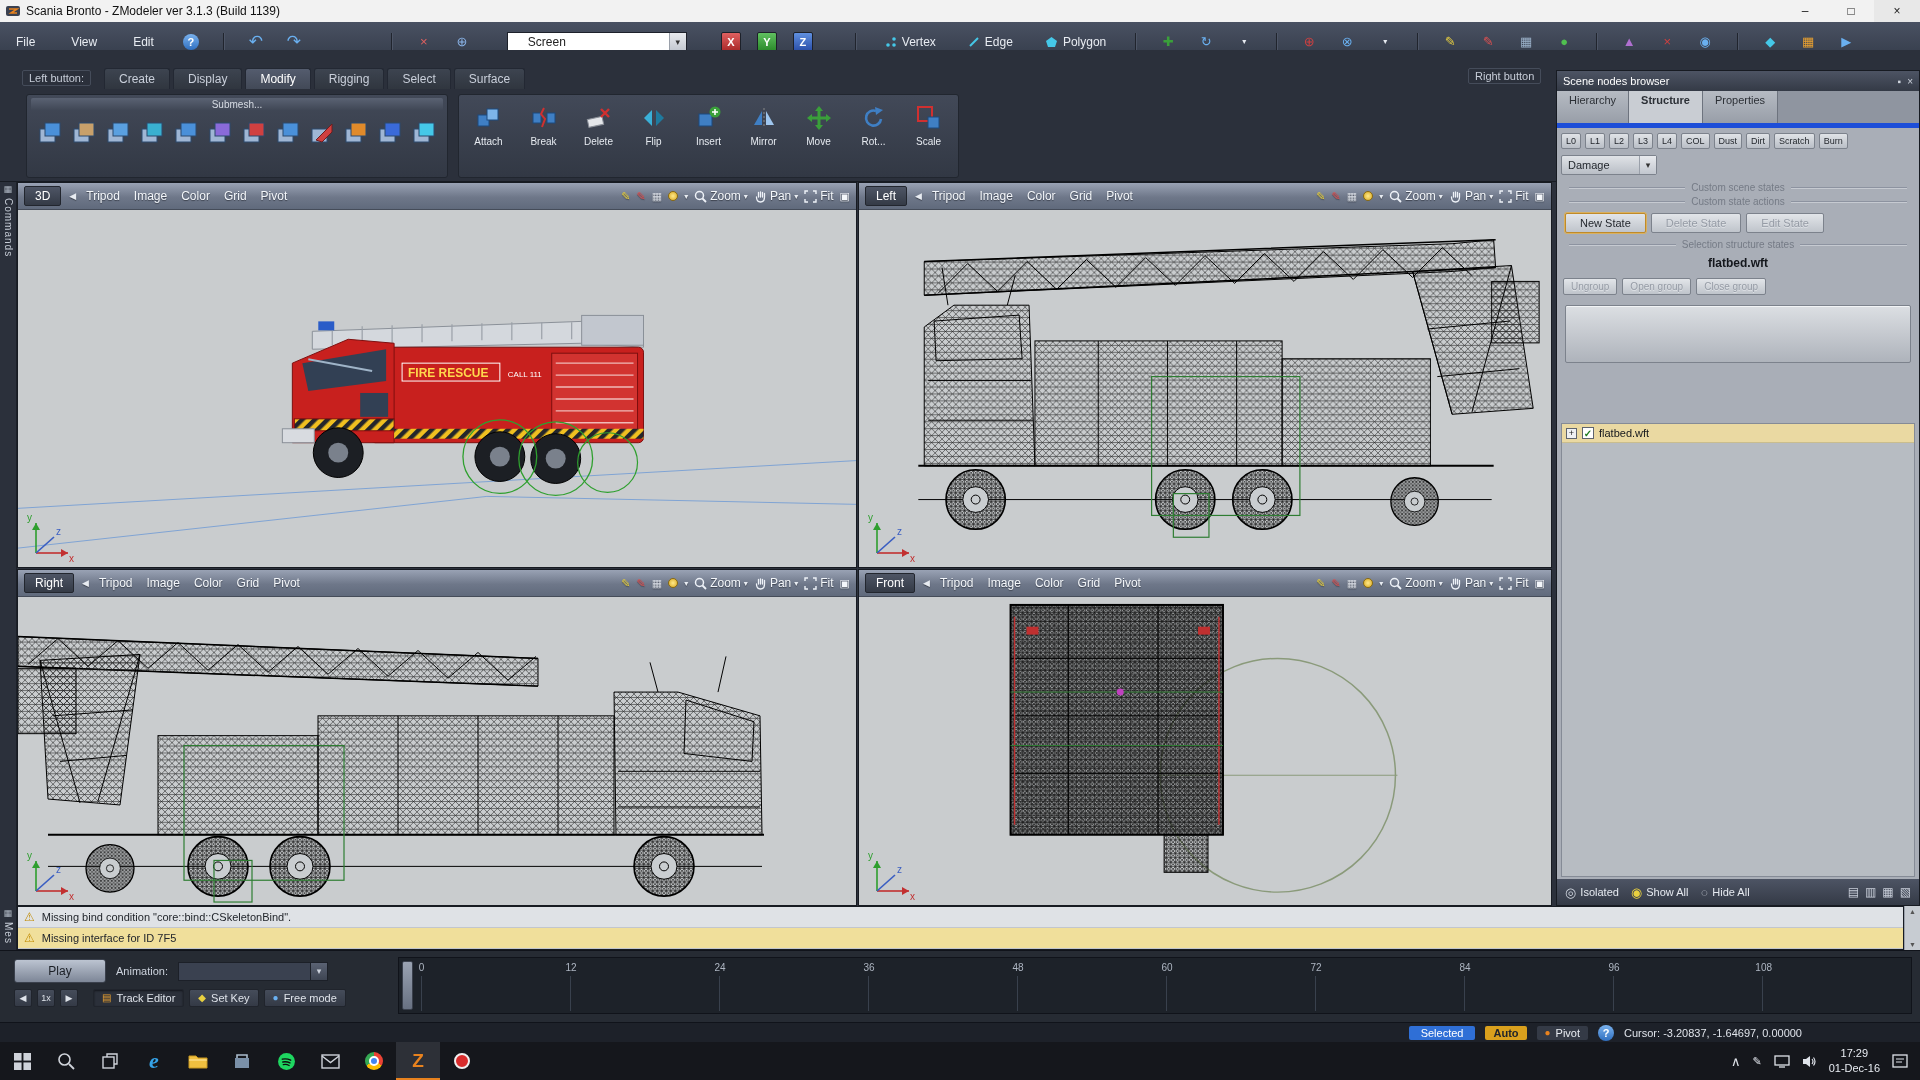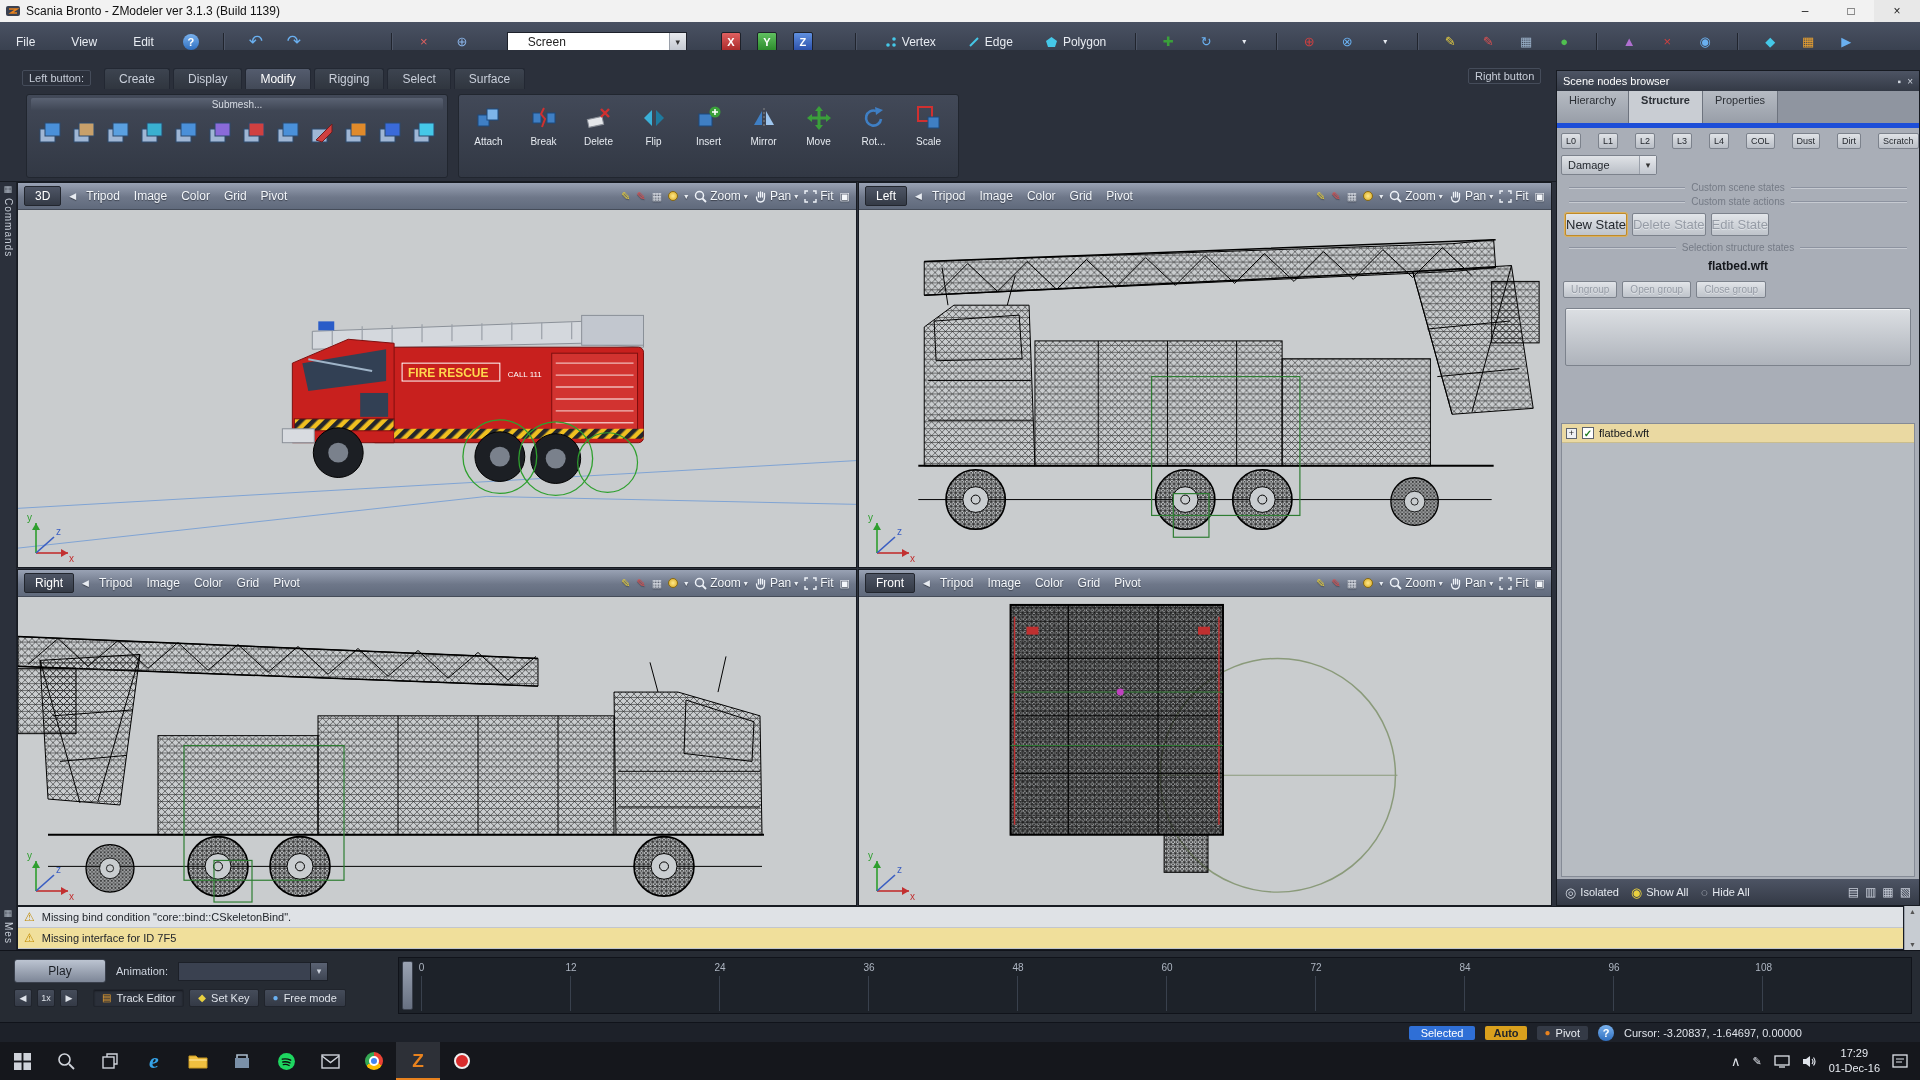--- a/index.html
+++ b/index.html
@@ -55,29 +55,29 @@
   .vp-canvas{position:absolute;left:0;top:27px;right:0;bottom:0;overflow:hidden}
   .truckart{position:absolute;inset:0;width:100%;height:100%}
   .tripod{position:absolute;left:6px;bottom:4px}
   
   .rpanel{position:absolute;left:1556px;top:70px;width:364px;height:836px;background:#a9aeb7;border:1px solid #171b22}
   .rp-header{height:20px;background:linear-gradient(#4d5464,#343a46);color:#fff;display:flex;align-items:center;padding:0 6px;font-size:11px;gap:6px}
   .rp-hbtn{margin-left:auto;display:flex;gap:6px;font-size:10px;color:#cfd5de}
   .rp-tabs{display:flex;height:37px;background:#8f95a0;border-bottom:5px solid #1d4ed8}
   .rp-tab{padding:3px 12px;font-size:11px;color:#2c3036;background:linear-gradient(#b6bbc3,#989ea8);border-right:1px solid #6d737e}
   .rp-tab.active{background:#c9cdd3;font-weight:bold}
-  .lod-row{display:flex;gap:17px;padding:5px 4px 2px 4px;flex-wrap:nowrap}
+  .lod-row{display:flex;gap:4px;padding:5px 4px 2px 4px;flex-wrap:nowrap}
   .lod-btn{font-size:9px;color:#24282e;background:linear-gradient(#e0e3e7,#b9bec6);border:1px solid #7c828c;padding:2px 4px;border-radius:2px;white-space:nowrap}
   .damage-row{padding:4px 4px}
   .damage-select{width:96px;height:20px;background:linear-gradient(#e0e3e7,#b9bec6);border:1px solid #7c828c;color:#24282e;font-size:11px;display:flex;align-items:center;padding-left:6px;border-radius:2px}
   .damage-select .combo-arrow{height:100%}
   .group-caption{display:flex;align-items:center;gap:6px;color:#757b86;font-size:10px;margin:3px 12px;white-space:nowrap}
   .group-caption::before,.group-caption::after{content:"";flex:1;height:1px;background:#8d93a0;box-shadow:0 1px 0 #c6cad1}
   .state-btns{display:flex;gap:5px;padding:3px 8px}
-  .p-btn{background:linear-gradient(#e2e5e9,#bfc4cb);border:1px solid #7c828c;color:#24282e;font-size:13px;padding:3px 0;border-radius:2px;white-space:nowrap}
+  .p-btn{background:linear-gradient(#e2e5e9,#bfc4cb);border:1px solid #7c828c;color:#24282e;font-size:11px;padding:3px 14px;border-radius:2px;white-space:nowrap}
   .p-btn.hl{border-color:#c08a28;box-shadow:0 0 0 1px #d8b060}
   .p-btn.disabled{color:#969ca6;text-shadow:0 1px 0 #dfe2e6}
   .p-btn.small{padding:2px 7px;font-size:10px}
   .file-title{font-weight:bold;color:#14171c;font-size:12px;text-align:center;margin:6px 0 4px 0}
   .convert-row{display:flex;align-items:flex-start;gap:5px;padding:0 6px}
   .cube-ic{display:block}
   .rt-col{margin-left:auto;display:flex;flex-direction:column;gap:4px;align-items:flex-end}
   .mini-row{display:flex;gap:4px}
   .ungroup-row{display:flex;gap:5px;padding:4px 6px}
   .big-box{margin:6px 8px;height:58px;background:linear-gradient(#dcdfe3,#aeb3bb);border:1px solid #7c828c;box-shadow:inset 0 1px 0 #f2f4f6;border-radius:2px}

